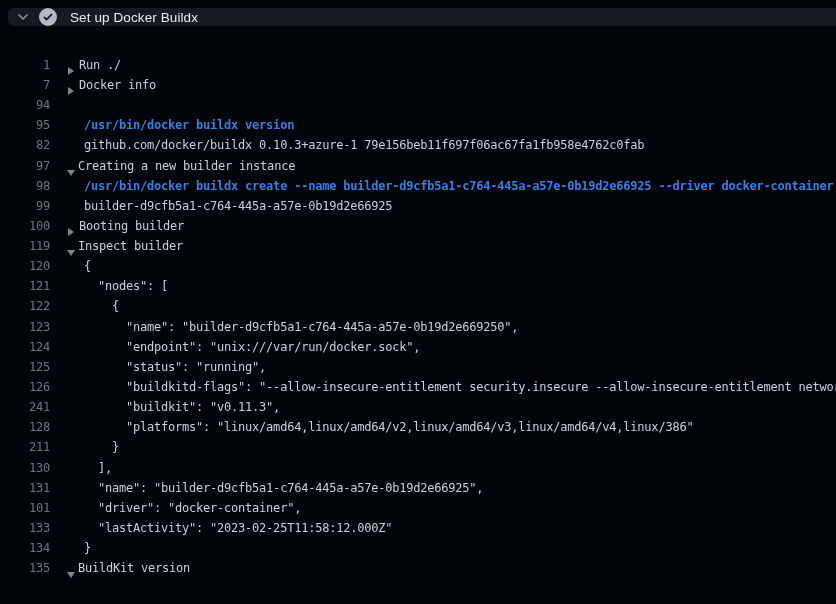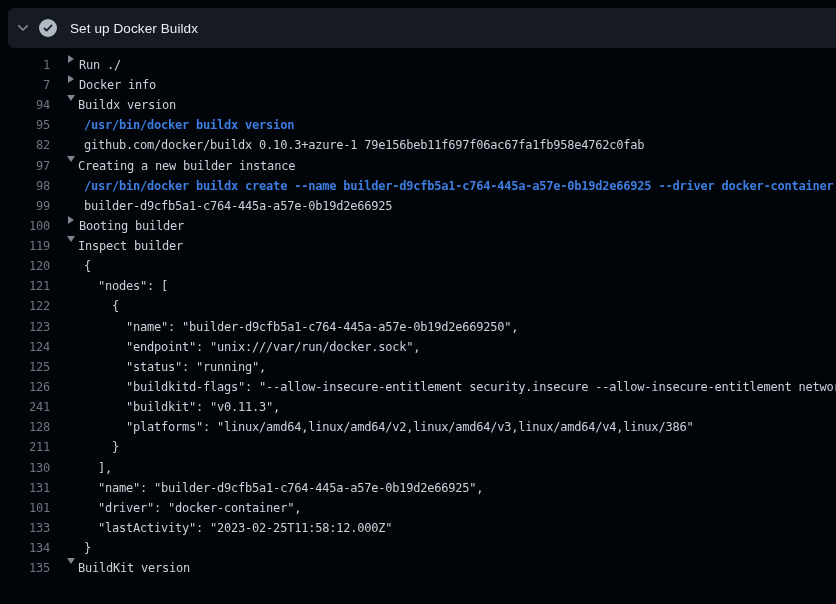--- a/index.html
+++ b/index.html
@@ -12,21 +12,21 @@
     height: 604px;
     position: relative;
     overflow: hidden;
     font-family: "Liberation Sans", sans-serif;
   }
   .step-header {
     position: absolute;
     left: 8px;
     top: 8px;
     right: 0;
-    height: 40px;
+    height: 18px;
     background: var(--header_bg, #161b22);
     border-radius: 6px 0 0 6px;
     display: flex;
     align-items: center;
     padding-left: 7px;
     box-sizing: border-box;
     cursor: pointer;
   }
   .chevron-wrap {
     width: 16px;
@@ -68,21 +68,21 @@
   }
   .num {
     flex: none;
     width: 50px;
     text-align: right;
     color: var(--line_number, #6e7781);
     cursor: pointer;
   }
   .content-group {
     display: flex;
-    align-items: flex-start;
+    align-items: flex-end;
     padding-left: 18px;
     color: var(--text, #c9d1d9);
     cursor: pointer;
   }
   .tri-right {
     width: 0; height: 0;
     border-top: 4px solid transparent;
     border-bottom: 4px solid transparent;
     border-left: 6px solid var(--arrow, #7d8590);
     margin-right: 5px;
@@ -120,21 +120,21 @@
     <svg width="18" height="18" viewBox="0 0 16 16" aria-hidden="true">
       <path fill="#b1bac4" d="M8 16A8 8 0 1 1 8 0a8 8 0 0 1 0 16Zm3.78-9.72a.751.751 0 0 0-.018-1.042.751.751 0 0 0-1.042-.018L6.75 9.19 5.28 7.72a.751.751 0 0 0-1.042.018.751.751 0 0 0-.018 1.042l2 2a.75.75 0 0 0 1.06 0Z"></path>
     </svg>
   </span>
   <span class="step-title">Set up Docker Buildx</span>
 </div>
 
 <div class="log" id="log">
     <div class="row"><span class="num">1</span><span class="content-group"><span class="tri-right"></span><span>Run ./</span></span></div>
     <div class="row"><span class="num">7</span><span class="content-group"><span class="tri-right"></span><span>Docker info</span></span></div>
-    <div class="row"><span class="num">94</span><span class="content-group"><span class="tri-down"></span><span>Buildx version</span></span></div>
+    <div class="row"><span class="num">94</span></div>
     <div class="row"><span class="num">95</span><span class="content-plain command">/usr/bin/docker buildx version</span></div>
     <div class="row"><span class="num">82</span><span class="content-plain">github.com/docker/buildx 0.10.3+azure-1 79e156beb11f697f06ac67fa1fb958e4762c0fab</span></div>
     <div class="row"><span class="num">97</span><span class="content-group"><span class="tri-down"></span><span>Creating a new builder instance</span></span></div>
     <div class="row"><span class="num">98</span><span class="content-plain command">/usr/bin/docker buildx create --name builder-d9cfb5a1-c764-445a-a57e-0b19d2e66925 --driver docker-container</span></div>
     <div class="row"><span class="num">99</span><span class="content-plain">builder-d9cfb5a1-c764-445a-a57e-0b19d2e66925</span></div>
     <div class="row"><span class="num">100</span><span class="content-group"><span class="tri-right"></span><span>Booting builder</span></span></div>
     <div class="row"><span class="num">119</span><span class="content-group"><span class="tri-down"></span><span>Inspect builder</span></span></div>
     <div class="row"><span class="num">120</span><span class="content-plain">{</span></div>
     <div class="row"><span class="num">121</span><span class="content-plain">  "nodes": [</span></div>
     <div class="row"><span class="num">122</span><span class="content-plain">    {</span></div>

